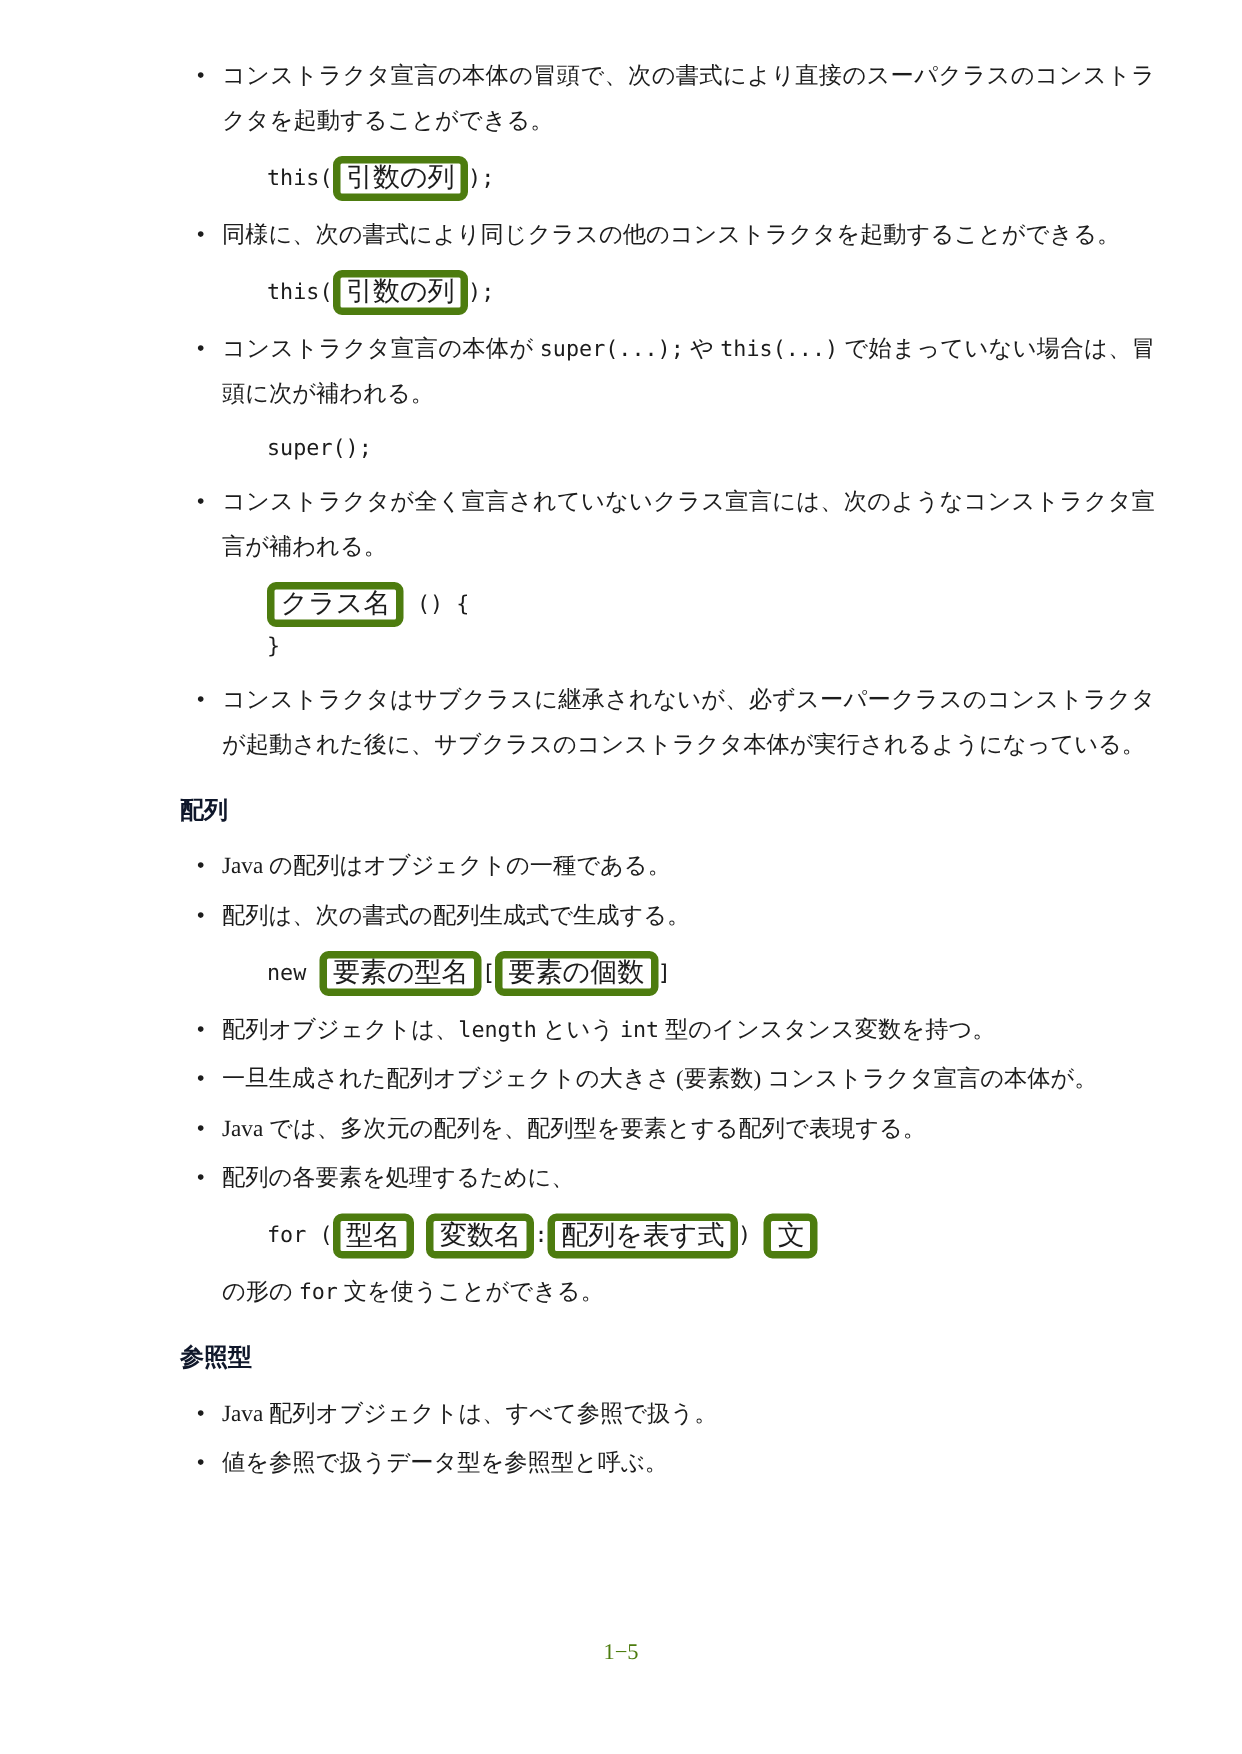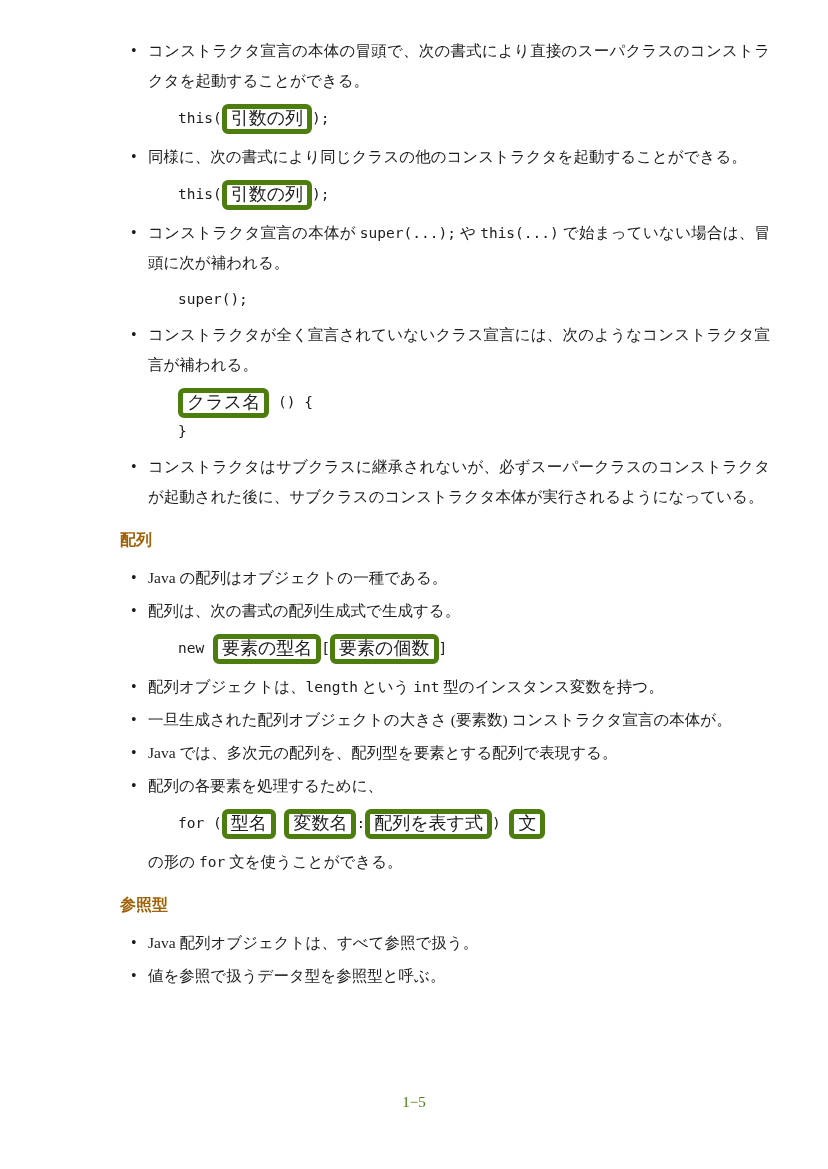--- a/index.html
+++ b/index.html
@@ -54,21 +54,21 @@
     font-size: 18px;
     line-height: 19px;
     vertical-align: -1px;
     white-space: nowrap;
   }
   h2.sec {
     font-family: "Liberation Sans", "DejaVu Sans", sans-serif;
     font-weight: bold;
     font-size: 16px;
     margin: 18px 0 12px 0;
-    color: #a16207;
+    color: #0f172a;
   }
   .footer {
     position: absolute;
     top: 1094px;
     left: 0;
     width: 828px;
     text-align: center;
     font-size: 15px;
     color: #4d7c0f;
   }

